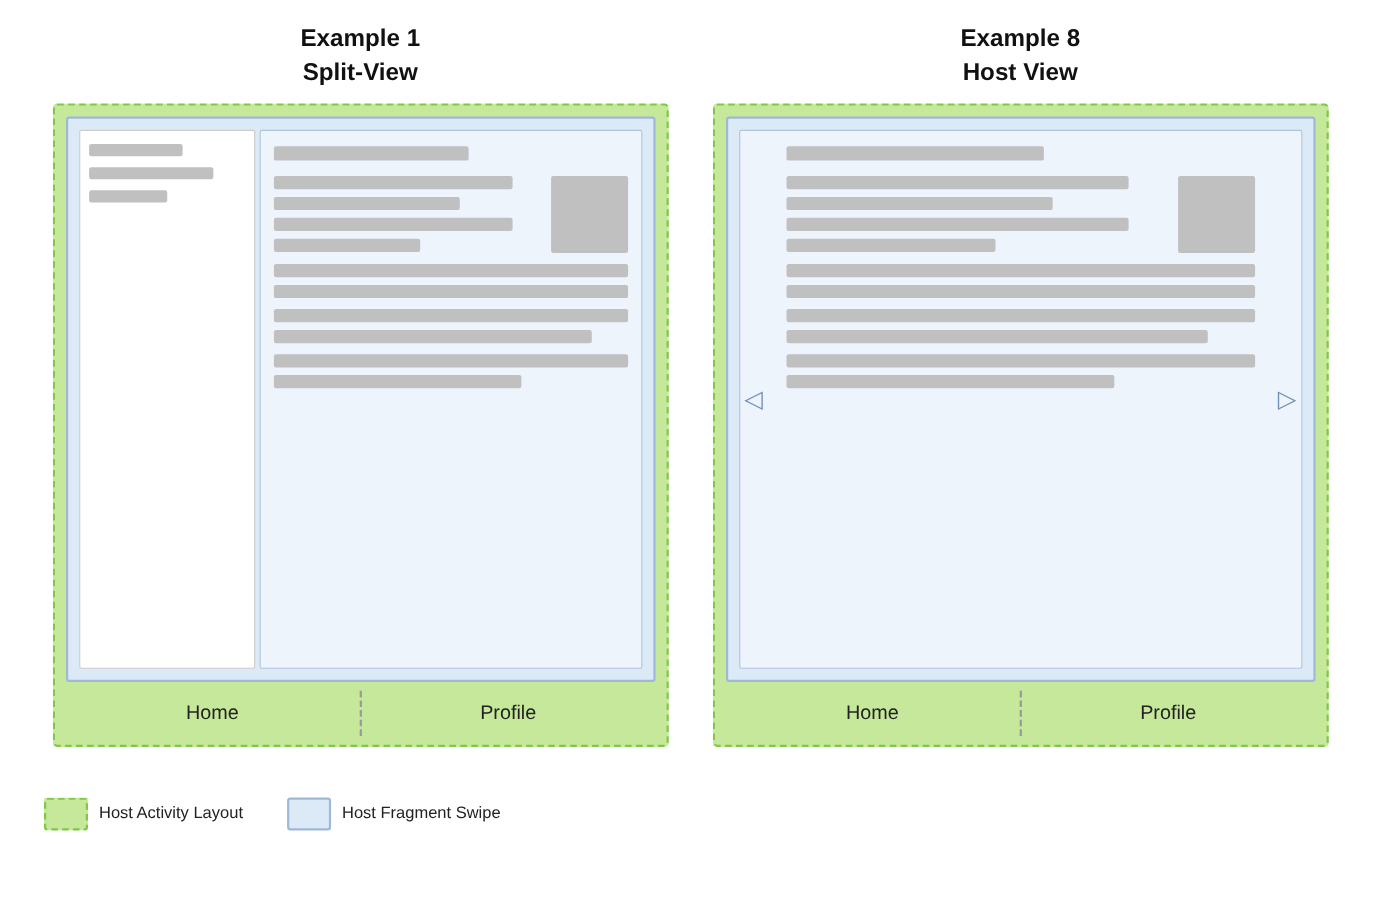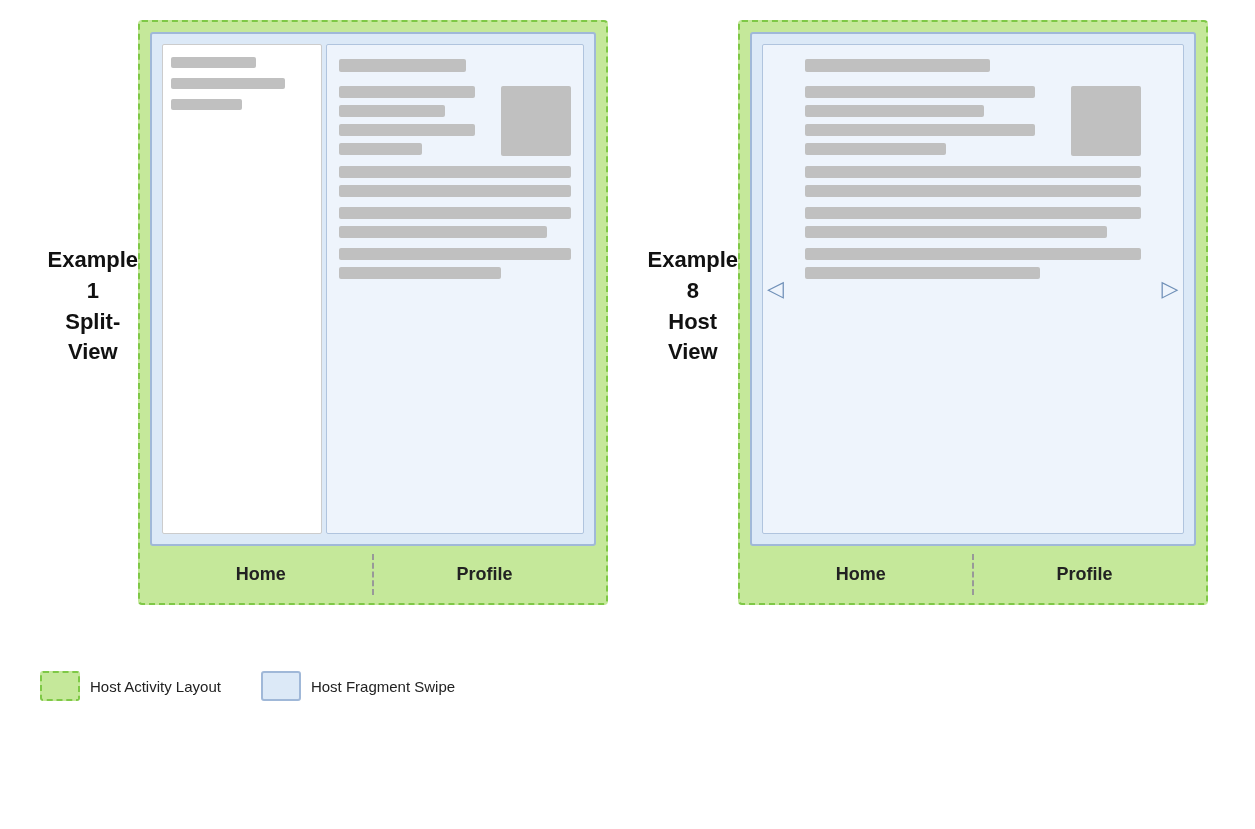--- a/index.html
+++ b/index.html
@@ -20,21 +20,21 @@
     .examples-row {
       display: flex;
       flex-direction: row;
       gap: 40px;
       justify-content: center;
       margin-bottom: 30px;
     }
 
     .example-block {
       display: flex;
-      flex-direction: row;
+      flex-direction: column;
       align-items: center;
       width: 560px;
     }
 
     .example-title {
       text-align: center;
       font-size: 22px;
       font-weight: bold;
       line-height: 1.4;
       margin-bottom: 12px;
@@ -66,21 +66,21 @@
       display: flex;
       flex-direction: row;
       width: 100%;
       margin-top: 0;
     }
 
     .nav-item {
       flex: 1;
       text-align: center;
       font-size: 18px;
-      font-weight: bold;
+      font-weight: normal;
       padding: 18px 0;
       color: #222;
     }
 
     
     .split-inner {
       display: flex;
       flex-direction: row;
       gap: 0;
       height: 490px;
@@ -193,21 +193,21 @@
     }
     .swipe-arrow-left { left: 4px; }
     .swipe-arrow-right { right: 4px; }
 
     
     .legend-row {
       display: flex;
       flex-direction: row;
       align-items: flex-start;
       gap: 40px;
-      margin-top: 36px;
+      margin-top: 16px;
       padding-left: 20px;
     }
 
     .legend-item {
       display: flex;
       flex-direction: row;
       align-items: center;
       gap: 10px;
     }
 

